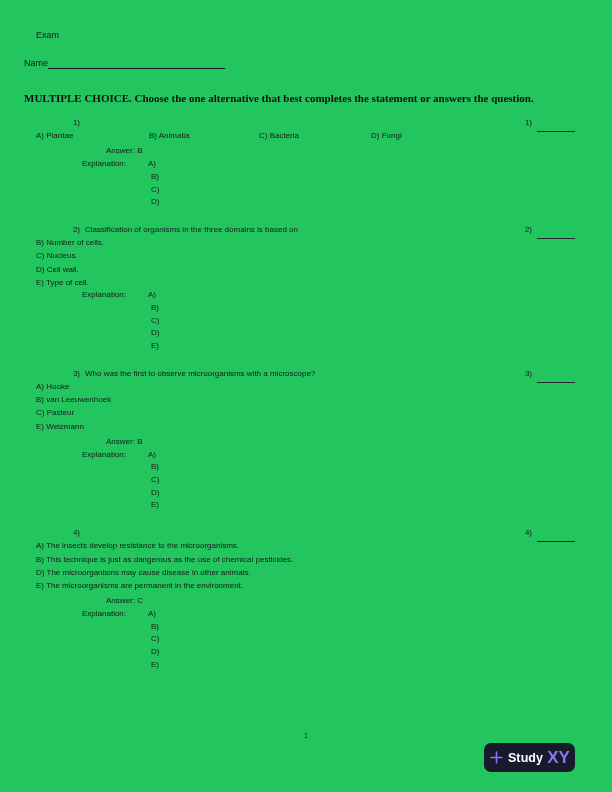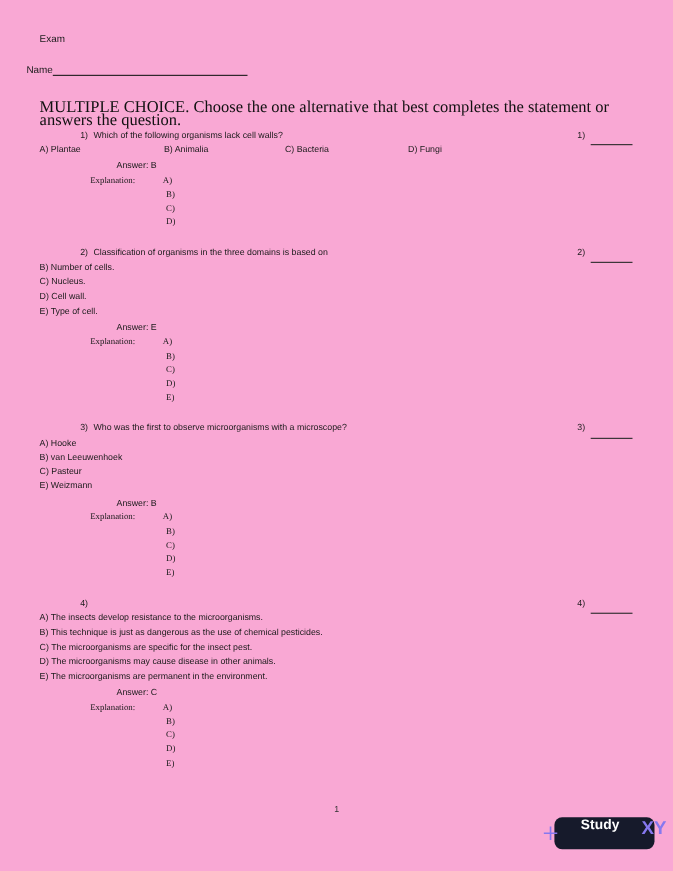--- a/index.html
+++ b/index.html
@@ -1,20 +1,20 @@
 <!DOCTYPE html>
 <html><head>
 <meta charset="utf-8">
 <style>
   html, body { margin: 0; padding: 0; background: #ffffff; }
   .page {
     position: relative;
     width: 612px;
     height: 792px;
-    background: #f9a8d4;
+    background: #22c55e;
     font-family: "Liberation Sans", sans-serif;
     color: #1a1a1a;
     overflow: hidden;
   }
 
   
   .doc-title {
     position: absolute;
     left: 36px;
     top: 30px;
@@ -31,26 +31,26 @@
     align-items: flex-end;
   }
   .name-line {
     display: inline-block;
     width: 177px;
     height: 10px;
     border-bottom: 1px solid #1a1a1a;
   }
   .instructions {
     position: absolute;
-    left: 36px;
+    left: 24px;
     top: 92px;
     width: 520px;
     font-family: "Liberation Serif", serif;
-    font-weight: normal;
-    font-size: 15px;
+    font-weight: bold;
+    font-size: 11px;
     line-height: 12px;
     color: #111111;
   }
 
   
   .questions {
     position: absolute;
     left: 36px;
     right: 37px;
     top: 116px;
@@ -94,47 +94,47 @@
   }
   .q-answer {
     margin-left: 70px;
     margin-top: 3px;
     line-height: 12.7px;
   }
   .q-explanation {
     margin-left: 46px;
     display: flex;
     line-height: 12.7px;
-    font-family: Liberation Serif, serif;
   }
   .expl-label { width: 66px; flex: 0 0 auto; }
   .expl-items .expl-item { display: block; }
   .expl-items .expl-item + .expl-item { padding-left: 3px; }
 
   
   .page-number {
     position: absolute;
     left: 0;
     right: 0;
     top: 731px;
     text-align: center;
     font-size: 8px;
     color: #333333;
   }
   .brand-badge {
     position: absolute;
-    left: 504px;
+    left: 484px;
     top: 743px;
     width: 91px;
     height: 29px;
     background: #161a2b;
     border-radius: 7px;
     display: flex;
+    align-items: center;
     justify-content: center;
-    gap: 20px;
+    gap: 4px;
     cursor: pointer;
   }
   .plus-icon { display: flex; align-items: center; }
   .brand-study {
     color: #ffffff;
     font-weight: bold;
     font-size: 12.5px;
     letter-spacing: 0.1px;
   }
   .brand-xy {
@@ -159,21 +159,20 @@
   <div class="instructions">MULTIPLE CHOICE.  Choose the one alternative that best completes the statement or answers the question.</div>
 
   <div class="questions">
     <div class="question">
       <div class="q-marker">
         <span class="q-marker-num">1)</span>
         <span class="q-blank"></span>
       </div>
       <div class="q-heading">
         <span class="q-num">1)</span>
-        <span class="q-text">Which of the following organisms lack cell walls?</span>
       </div>
       <div class="q-options horizontal">
           <span class="q-option">A) Plantae</span>
           <span class="q-option">B) Animalia</span>
           <span class="q-option">C) Bacteria</span>
           <span class="q-option">D) Fungi</span>
         </div>
       <div class="q-answer">
         <span class="answer-label">Answer: </span>
         <span class="answer-value">B</span>
@@ -197,24 +196,20 @@
       <div class="q-heading">
         <span class="q-num">2)</span>
         <span class="q-text">Classification of organisms in the three domains is based on</span>
       </div>
       <div class="q-options vertical">
           <span class="q-option">B) Number of cells.</span>
           <span class="q-option">C) Nucleus.</span>
           <span class="q-option">D) Cell wall.</span>
           <span class="q-option">E) Type of cell.</span>
         </div>
-      <div class="q-answer">
-        <span class="answer-label">Answer: </span>
-        <span class="answer-value">E</span>
-      </div>
       <div class="q-explanation">
         <span class="expl-label explanation-label">Explanation:</span>
         <span class="expl-items">
             <span class="expl-item">A)</span>
             <span class="expl-item">B)</span>
             <span class="expl-item">C)</span>
             <span class="expl-item">D)</span>
             <span class="expl-item">E)</span>
           </span>
       </div>
@@ -255,21 +250,20 @@
       <div class="q-marker">
         <span class="q-marker-num">4)</span>
         <span class="q-blank"></span>
       </div>
       <div class="q-heading">
         <span class="q-num">4)</span>
       </div>
       <div class="q-options vertical">
           <span class="q-option">A) The insects develop resistance to the microorganisms.</span>
           <span class="q-option">B) This technique is just as dangerous as the use of chemical pesticides.</span>
-          <span class="q-option">C) The microorganisms are specific for the insect pest.</span>
           <span class="q-option">D) The microorganisms may cause disease in other animals.</span>
           <span class="q-option">E) The microorganisms are permanent in the environment.</span>
         </div>
       <div class="q-answer">
         <span class="answer-label">Answer: </span>
         <span class="answer-value">C</span>
       </div>
       <div class="q-explanation">
         <span class="expl-label explanation-label">Explanation:</span>
         <span class="expl-items">

